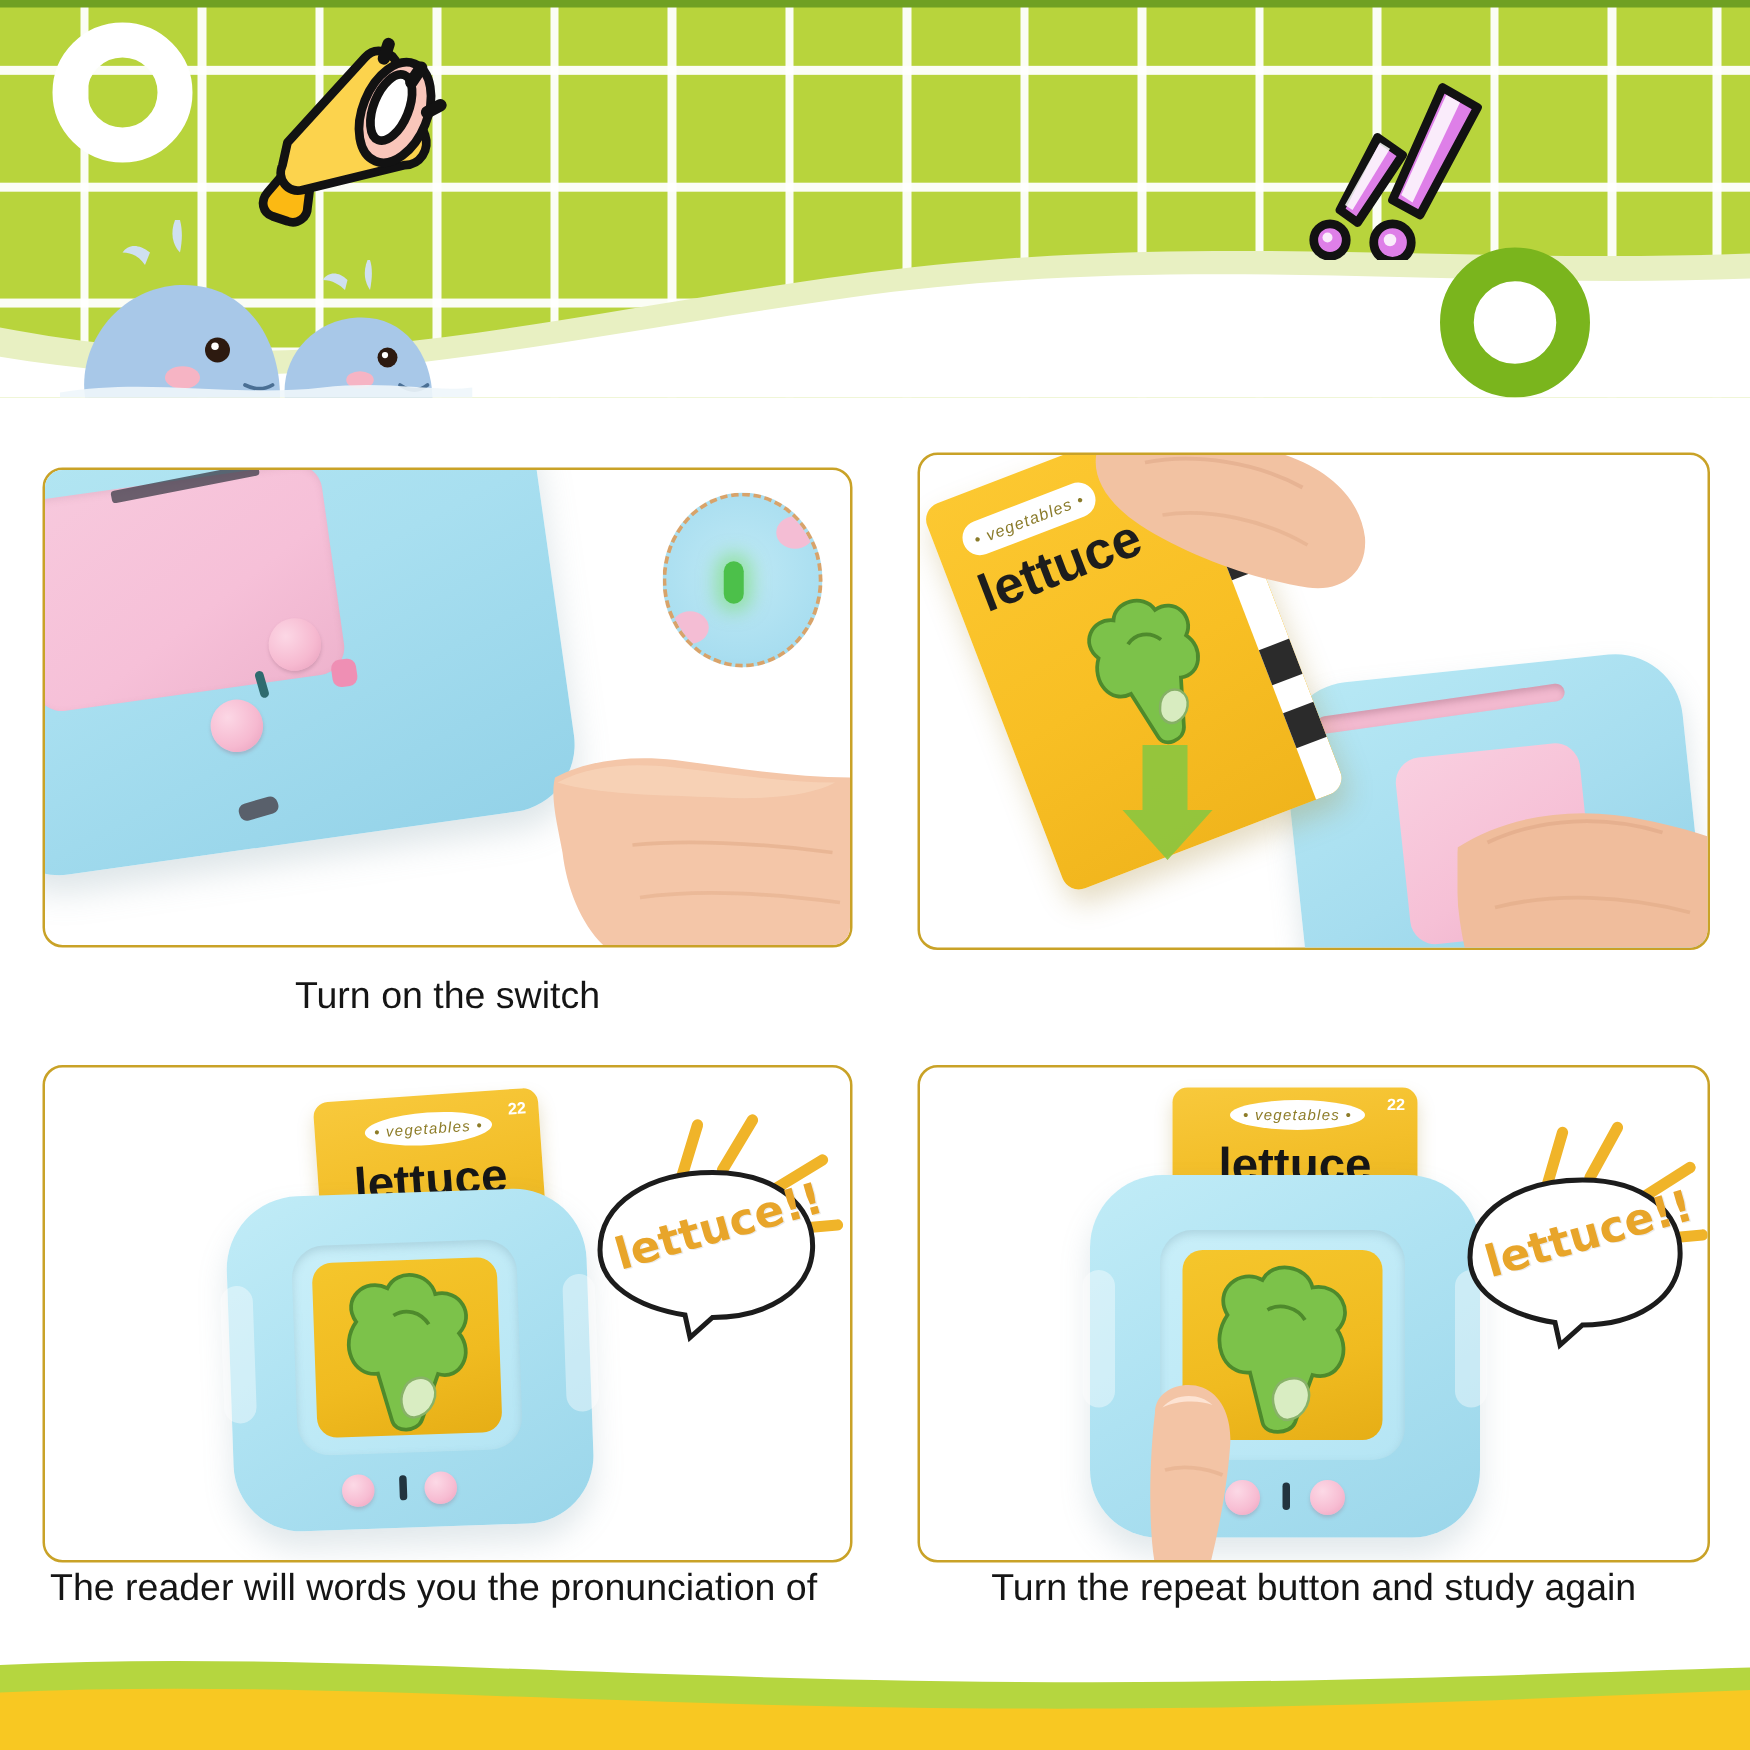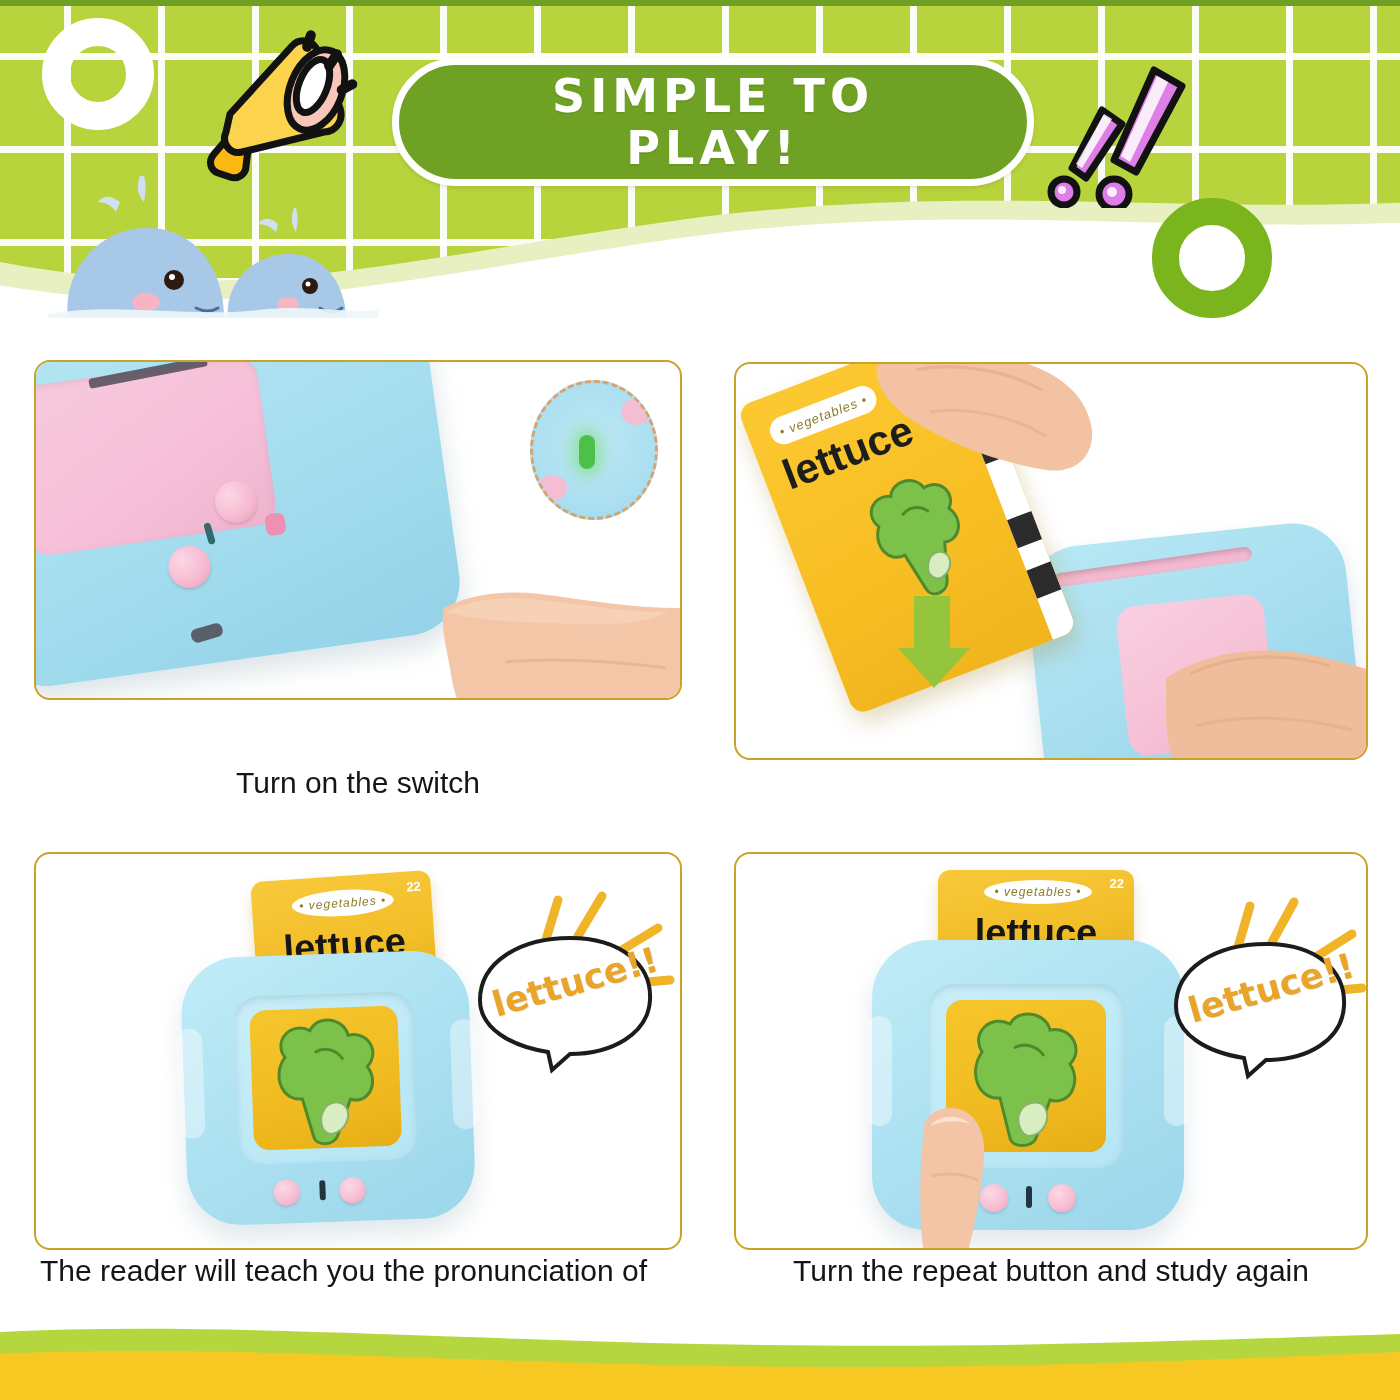--- a/index.html
+++ b/index.html
@@ -77,21 +77,21 @@
     line-height:52px;
     text-align:center;
     text-shadow:0 2px 0 rgba(0,0,0,0.07);
   }
 
   
   .panels{
     position:absolute;left:0;top:318px;width:1400px;height:1000px;
   }
   .cell{position:absolute;}
-  .cell-1{left:34px;top:42px;width:648px;height:340px;}
+  .cell-1{left:34px;top:56px;width:648px;height:384px;}
   .cell-2{left:734px;top:44px;width:634px;height:398px;}
   .cell-3{left:34px;top:534px;width:648px;height:398px;}
   .cell-4{left:734px;top:534px;width:634px;height:398px;}
 
   .photo{
     position:absolute;left:0;top:0;width:100%;height:100%;
     border:2px solid #c9a227;
     border-radius:16px;
     background:#ffffff;
     box-sizing:border-box;
@@ -329,24 +329,20 @@
     <ellipse cx="98" cy="134" rx="14" ry="9" fill="#f6b4c4"></ellipse>
     <path d="M148,140 Q160,146 170,140" stroke="#4a6f94" stroke-width="3" fill="none" stroke-linecap="round"></path>
     <path d="M180,152 C176,118 202,88 238,86 C274,84 298,114 298,152 Z" fill="#a8c8e8"></path>
     <circle cx="262" cy="118" r="8" fill="#2d1a10"></circle>
     <circle cx="260" cy="116" r="2.5" fill="#ffffff"></circle>
     <ellipse cx="240" cy="136" rx="11" ry="7" fill="#f6b4c4"></ellipse>
     <path d="M272,140 Q284,148 294,140" stroke="#4a6f94" stroke-width="3" fill="none" stroke-linecap="round"></path>
     <path d="M0,146 C70,134 140,150 210,142 C262,136 300,146 330,142 L330,155 L0,155 Z" fill="#eef6fb" opacity="0.9"></path>
   </svg>
 
-  <div class="title-pill">
-    <div class="title-line">SIMPLE TO</div>
-    <div class="title-line">PLAY!</div>
-  </div>
 </div>
 
 <div class="panels">
 
   <div class="cell cell-1">
     <div class="photo">
       <div class="p1-device">
         <div class="p1-screen"></div>
         <div class="p1-slot"></div>
         <div class="p1-btn p1-btn-a"></div>
@@ -452,21 +448,21 @@
             <line x1="146" y1="72" x2="192" y2="44"></line>
             <line x1="158" y1="100" x2="204" y2="96"></line>
           </g>
           <path d="M14,116 C14,78 54,54 104,54 C154,54 186,80 184,116 C182,150 146,170 104,170 L86,186 L82,168 C44,162 14,144 14,116 Z" fill="#ffffff" stroke="#1c1c1c" stroke-width="4"></path>
         </svg>
         <div class="bubble-text" style="left:24px;top:78px;font-size:35px;">lettuce!!</div>
       </div>
 
     </div>
     <div class="caption cap-bot cap-left-align">
-      <div>The reader will teach you the pronunciation of</div>
+      <div>The reader will words you the pronunciation of</div>
     </div>
   </div>
 
   <div class="cell cell-4">
     <div class="photo">
 
       <div class="fd-card" style="left:202px;top:16px;width:196px;height:92px;">
         <div class="fd-card-badge" style="left:46px;top:10px;width:108px;height:24px;">
           <span style="font-size:12px;">• vegetables •</span>
         </div>

